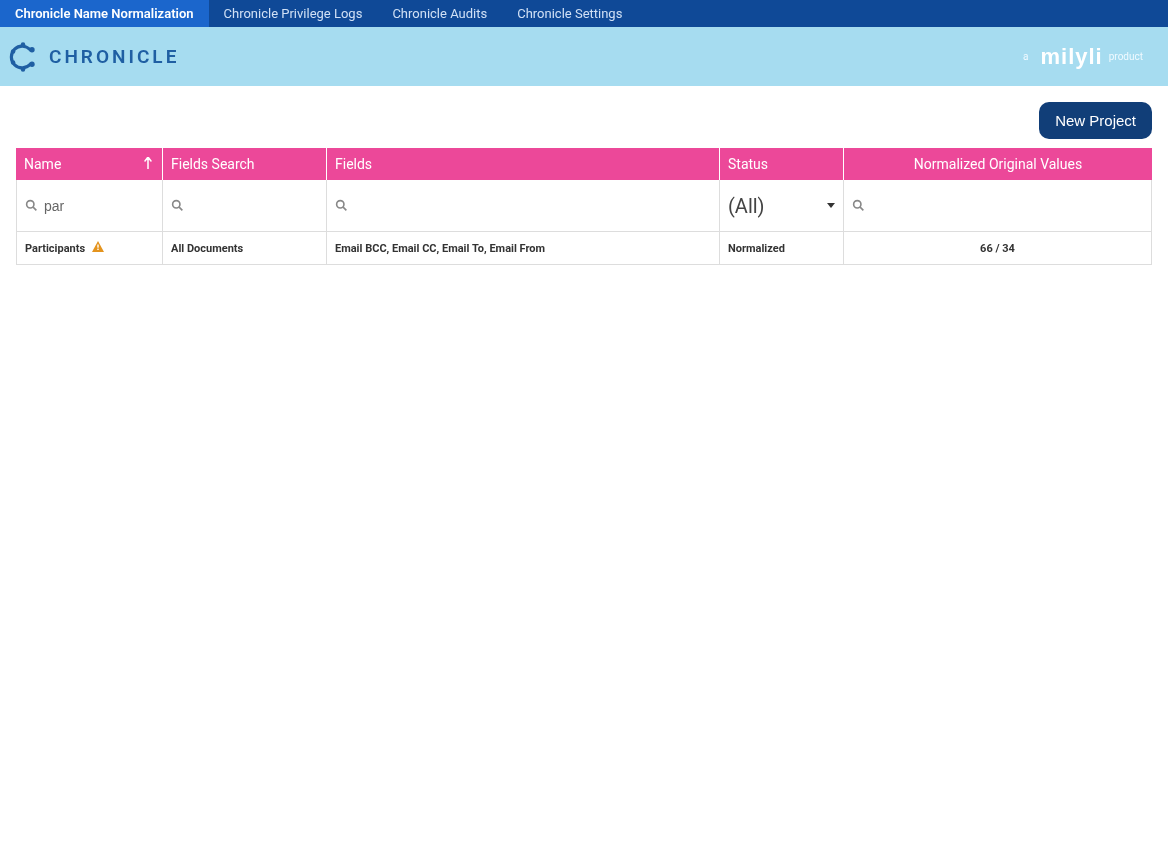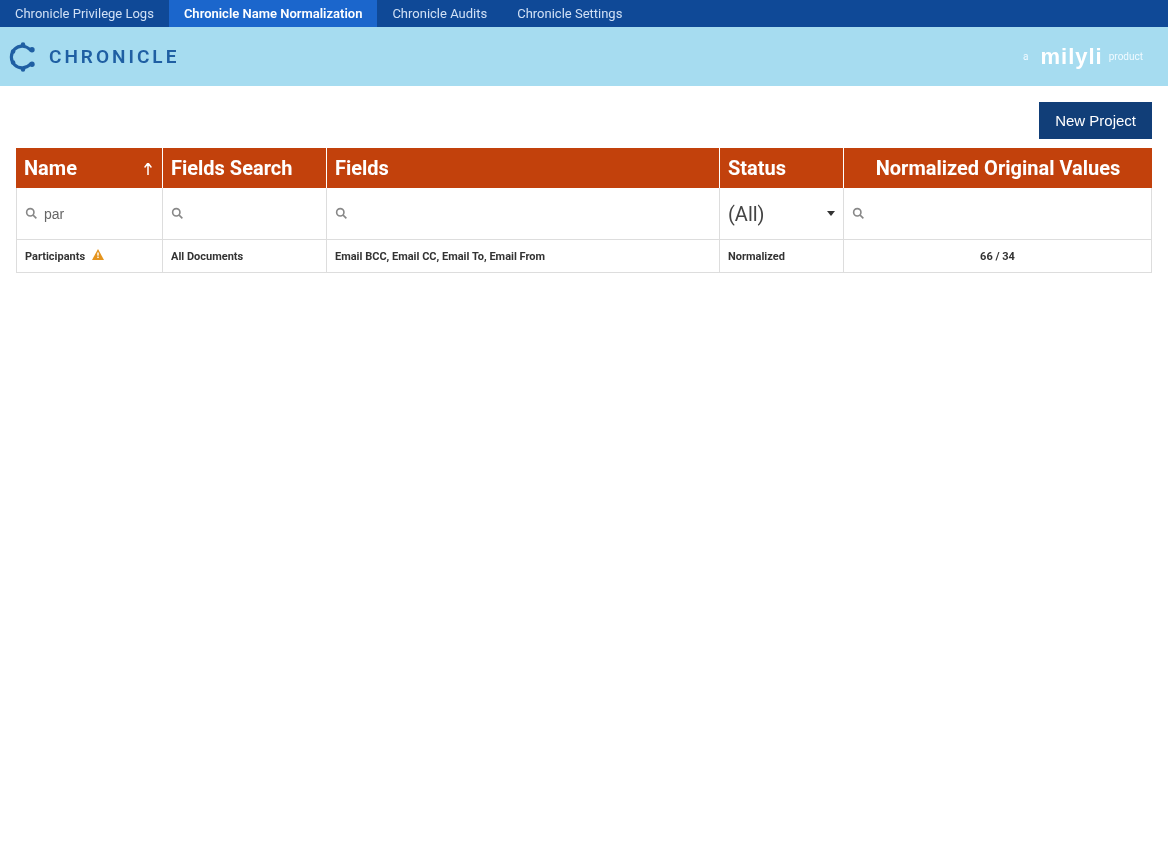--- a/index.html
+++ b/index.html
@@ -15,25 +15,25 @@
     .brand-left { display: flex; align-items: center; gap: 8px; }
     .brand-logo-icon { width: 36px; height: 36px; }
     .brand-name { font-size: 19px; font-weight: 600; letter-spacing: 3px; color: #1f5fa3; }
     .brand-right { display: flex; align-items: center; gap: 6px; color: #f0faff; font-size: 11px; }
     .milyli { font-family: Liberation Sans, sans-serif; font-weight: 900; font-size: 22px; letter-spacing: 1px; color: #fff; margin-left: 6px; }
     .brand-right span.small { color: #f0faff; font-size: 10px; }
 
     
     .content { padding: 16px 16px 0 16px; }
     .toolbar { display: flex; justify-content: flex-end; margin-bottom: 9px; }
-    .btn-primary { background: #113e78; color: #fff; border: none; padding: 10px 16px; font-size: 15px; border-radius: 0; cursor: pointer; }
+    .btn-primary { background: #113e78; color: #fff; border: none; padding: 10px 16px; font-size: 15px; border-radius: 10px; cursor: pointer; }
 
     
     table { width: 100%; border-collapse: separate; border-spacing: 0; }
-    thead th { background: #c2410c; color: #fff; font-weight: 700; text-align: left; padding: 8px 8px; font-size: 20px; border-right: 1px solid #fff; position: relative; }
+    thead th { background: #ec4899; color: #fff; font-weight: 400; text-align: left; padding: 8px 8px; font-size: 14px; border-right: 1px solid #fff; position: relative; }
     thead th:last-child { border-right: none; text-align: center; }
     thead th .sort-arrow { position: absolute; right: 10px; top: 50%; transform: translateY(-50%); }
     .filter-row td { border: 1px solid #ddd; border-top: none; padding: 4px 8px; height: 52px; }
     .filter-row td:not(:first-child) { border-left: none; }
     .filter-cell { display: flex; align-items: center; gap: 6px; }
     .filter-input { border: none; outline: none; font-size: 14px; color: #666; width: 100%; background: transparent; }
     .status-select { display: flex; align-items: center; justify-content: space-between; width: 100%; cursor: pointer; color: #444; font-size: 20px; }
     .data-row td { border: 1px solid #ddd; border-top: none; padding: 9px 8px; font-size: 11px; color: #333; font-weight: bold; }
     .data-row td:not(:first-child) { border-left: none; }
     .data-row td.center { text-align: center; }
@@ -55,22 +55,22 @@
     
     .icon-search { width: 13px; height: 13px; flex-shrink: 0; }
     .icon-search path, .icon-search circle { stroke: #888; stroke-width: 2; fill: none; }
     .icon-caret { width: 8px; height: 5px; }
     .icon-chevron { width: 8px; height: 14px; }
   </style>
 </head>
 <body>
 
 <div class="top-nav">
+  <div class="top-nav-item active">Chronicle Name Normalization</div>
   <div class="top-nav-item">Chronicle Privilege Logs</div>
-  <div class="top-nav-item active">Chronicle Name Normalization</div>
   <div class="top-nav-item">Chronicle Audits</div>
   <div class="top-nav-item">Chronicle Settings</div>
 </div>
 
 <div class="brand-bar">
   <div class="brand-left">
     <svg class="brand-logo-icon" viewBox="0 0 40 40">
       <g fill="none" stroke="#1f5fa3" stroke-width="3.5" stroke-linecap="round">
         <path d="M28 12 A12 12 0 1 0 28 28"></path>
         <circle cx="30" cy="12" r="3" fill="#1f5fa3" stroke="none"></circle>

